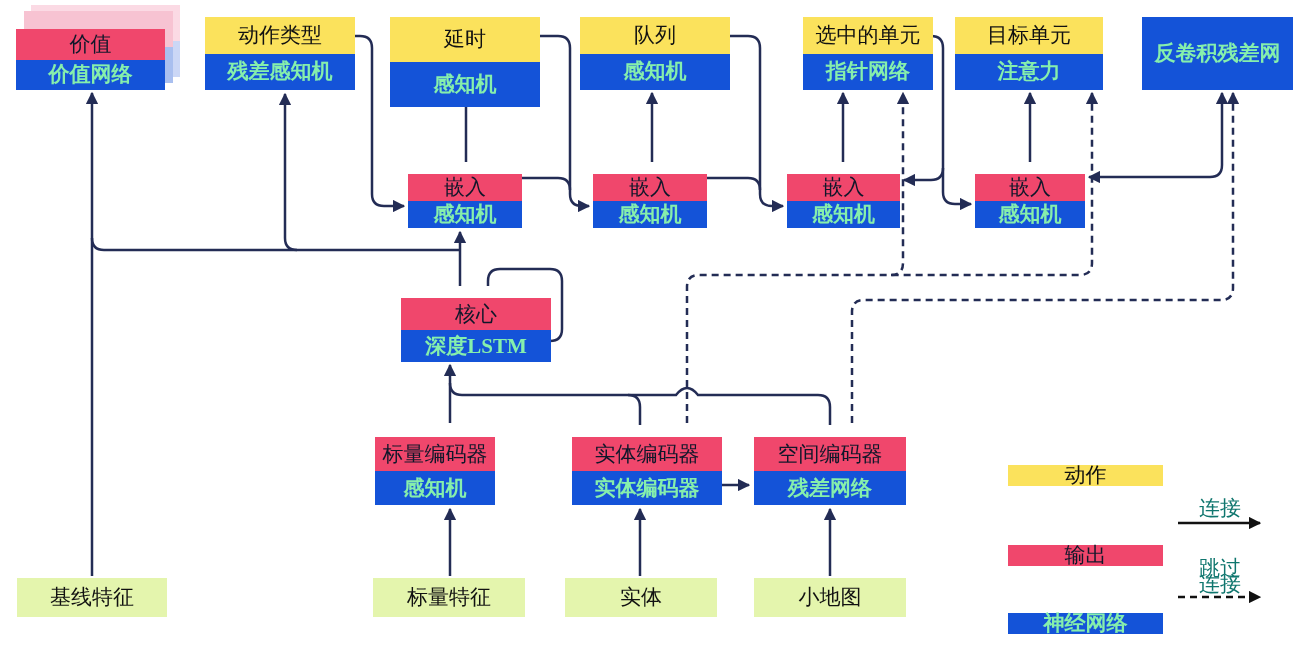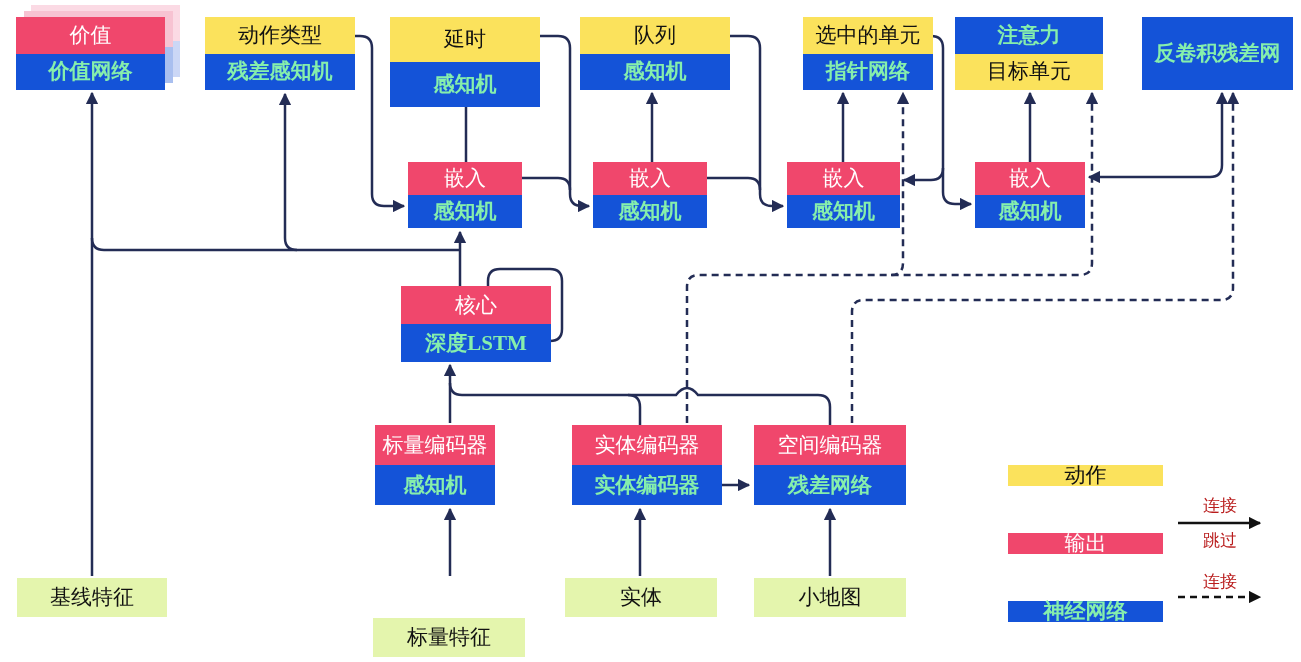--- a/index.html
+++ b/index.html
@@ -8,26 +8,26 @@
   #wires{position:absolute;left:0;top:0;width:1301px;height:662px;}
   .ln{stroke:var(--line-navy,#232C55);stroke-width:2.5px;fill:none;stroke-linecap:butt;}
   .dash{stroke-dasharray:7 5;}
   .blk{stroke:#111111;stroke-width:2.5px;fill:none;}
   #ah path{fill:var(--line-navy,#232C55);}
   #ahk path{fill:#111111;}
   .node{position:absolute;display:flex;flex-direction:column;text-align:center;}
   .node .r{flex:1;display:flex;align-items:center;justify-content:center;
            font-size:21px;line-height:1;white-space:nowrap;}
   .yellow{background:var(--action-yellow,#FBE25C);color:#111;}
-  .pink{background:var(--output-pink,#F0476C);color:#ffffff;}
+  .pink{background:var(--output-pink,#F0476C);color:#0f172a;margin-top:12px;}
   .blue{background:var(--network-blue,#1453D8);color:#86efac;font-weight:bold;}
   .green{background:var(--input-green,#E4F5AD);color:#111;}
   .shadow{position:absolute;display:flex;flex-direction:column;}
   .shadow .r{flex:1;}
-  .lg-label{position:absolute;font-size:17px;color:#b91c1c;text-align:center;white-space:nowrap;}
+  .lg-label{position:absolute;font-size:21px;color:#0f766e;text-align:center;white-space:nowrap;}
 </style>
 </head>
 <body>
 
 <div id="canvas">
 
   <svg id="wires" viewBox="0 0 1301 662" xmlns="http://www.w3.org/2000/svg">
     <defs>
       <marker id="ah" viewBox="0 0 10 10" refX="9" refY="5" markerWidth="5" markerHeight="5" orient="auto-start-reverse">
           <path d="M0 0L10 5L0 10z"></path>
@@ -93,22 +93,22 @@
   </div>
   <div class="node" style="left:580px;top:17px;width:150px;height:73px;">
     <div class="r yellow">队列</div>
     <div class="r blue">感知机</div>
   </div>
   <div class="node" style="left:787px;top:17px;width:130px;height:73px;padding-left:16px;">
     <div class="r yellow">选中的单元</div>
     <div class="r blue">指针网络</div>
   </div>
   <div class="node" style="left:955px;top:17px;width:148px;height:73px;">
+    <div class="r yellow">目标单元</div>
     <div class="r blue">注意力</div>
-    <div class="r yellow">目标单元</div>
   </div>
   <div class="node" style="left:1142px;top:17px;width:151px;height:73px;">
     <div class="r blue">反卷积残差网</div>
   </div>
 
   <div class="node" style="left:408px;top:162px;width:114px;height:66px;">
     <div class="r pink">嵌入</div>
     <div class="r blue">感知机</div>
   </div>
   <div class="node" style="left:593px;top:162px;width:114px;height:66px;">
@@ -138,33 +138,33 @@
     <div class="r blue">实体编码器</div>
   </div>
   <div class="node" style="left:754px;top:425px;width:152px;height:80px;">
     <div class="r pink">空间编码器</div>
     <div class="r blue">残差网络</div>
   </div>
 
   <div class="node" style="left:17px;top:578px;width:150px;height:39px;">
     <div class="r green">基线特征</div>
   </div>
-  <div class="node" style="left:373px;top:578px;width:152px;height:39px;margin-top:40px;">
+  <div class="node" style="left:373px;top:578px;width:152px;height:39px;">
     <div class="r green">标量特征</div>
   </div>
   <div class="node" style="left:565px;top:578px;width:152px;height:39px;">
     <div class="r green">实体</div>
   </div>
   <div class="node" style="left:754px;top:578px;width:152px;height:39px;">
     <div class="r green">小地图</div>
   </div>
 
   <div class="node" style="left:1008px;top:465px;width:155px;height:152px;gap:47px;">
     <div class="r yellow">动作</div>
     <div class="r pink">输出</div>
     <div class="r blue">神经网络</div>
     <div class="r green">输入</div>
   </div>
   <div class="lg-label" style="left:1178px;top:494px;width:84px;">连接</div>
-  <div class="lg-label" style="left:1178px;top:529px;width:84px;">跳过</div>
+  <div class="lg-label" style="left:1178px;top:554px;width:84px;">跳过</div>
   <div class="lg-label" style="left:1178px;top:570px;width:84px;">连接</div>
 
 </div>
 
 </body></html>

